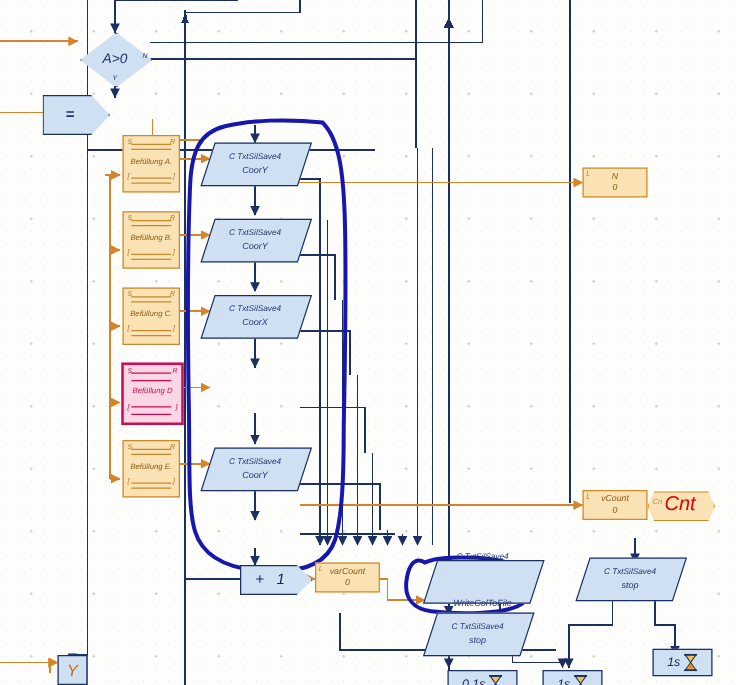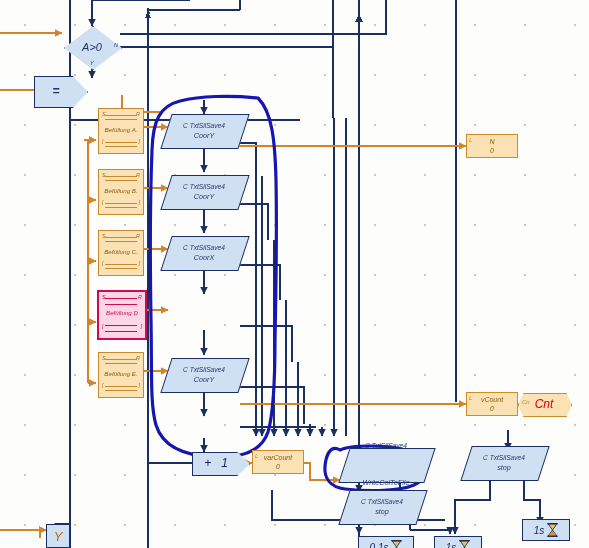--- a/index.html
+++ b/index.html
@@ -112,21 +112,21 @@
   
   .term{width:52px;height:22px;position:absolute;}
   .term .tshape{
     position:absolute;left:0;top:0;width:52px;height:22px;
     background:#fbe2b4;border:1px solid #d08b28;
     clip-path:polygon(10% 0, 90% 0, 100% 50%, 90% 100%, 10% 100%, 0 50%);
   }
   .term .ttxt{
     position:absolute;left:0;top:0;width:52px;height:22px;
     display:flex;align-items:center;justify-content:center;
-    color:#e00000;font-size:12px;
+    color:#e00000;font-size:16px;
   }
   .term .tpin{position:absolute;left:4px;top:6px;font-size:6px;color:#c08a30;}
 
   
   .sq{
     width:24px;height:24px;background:#cfe0f2;border:1px solid #1c2f63;
     display:flex;align-items:center;justify-content:center;
     color:#c06a10;font-size:13px;
   }
 

